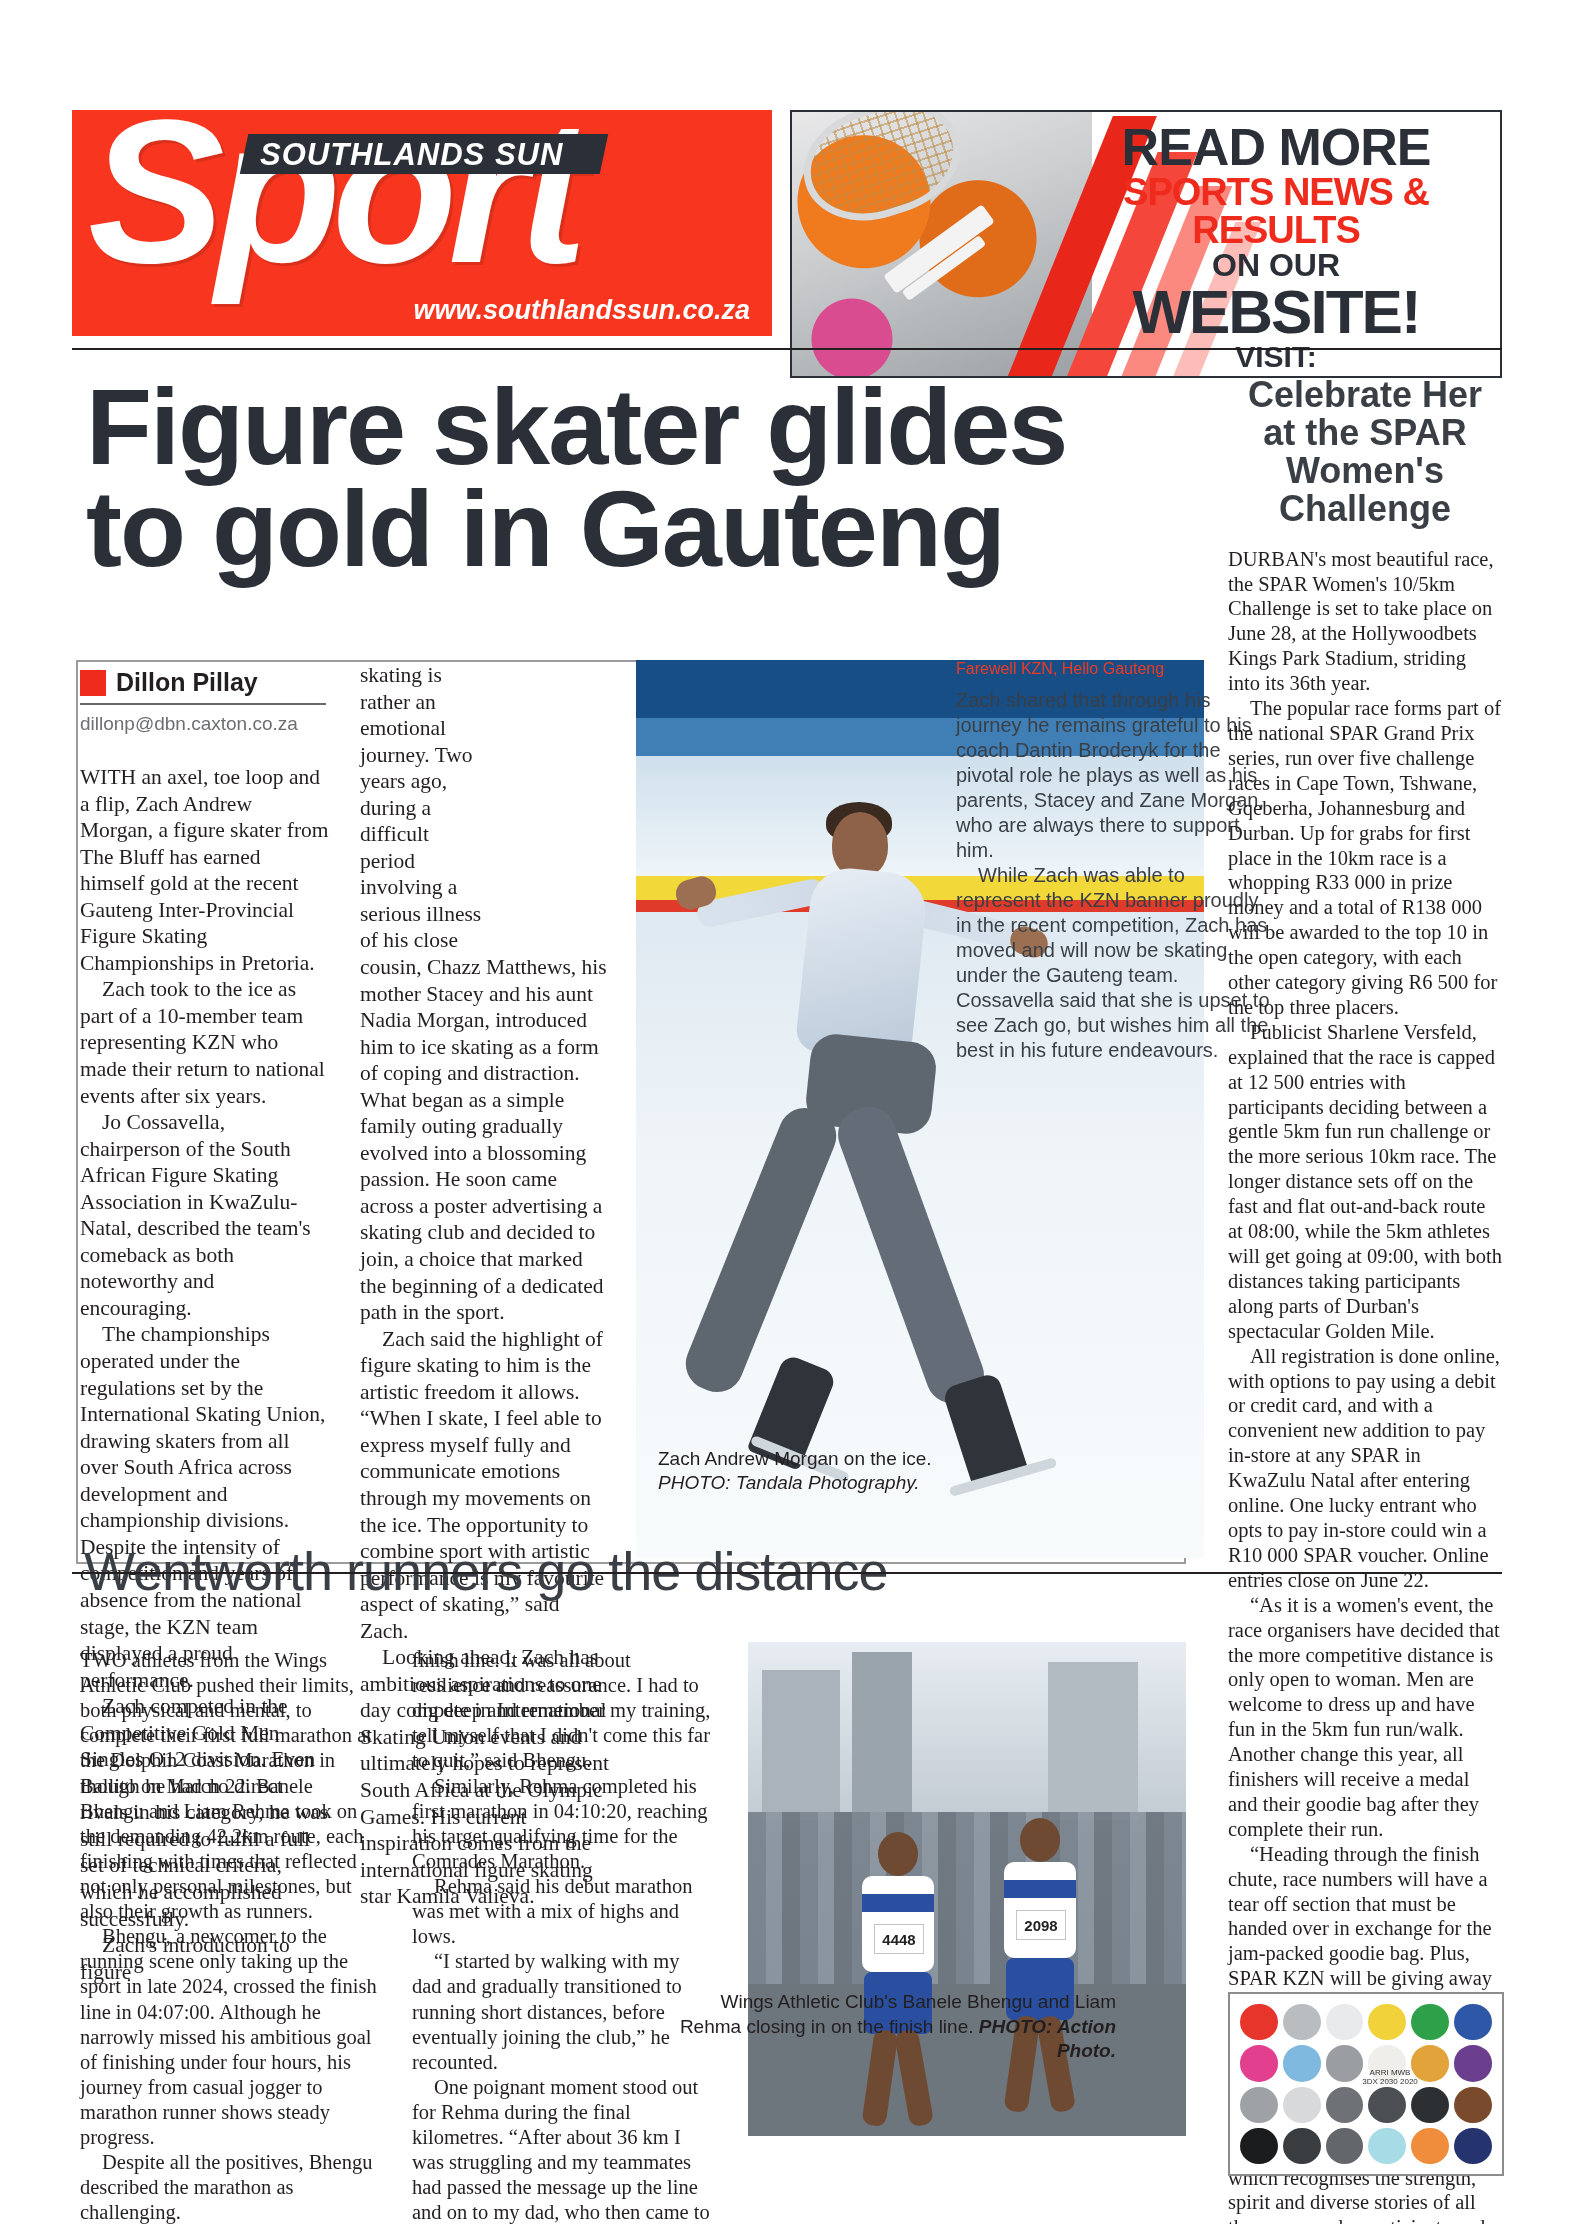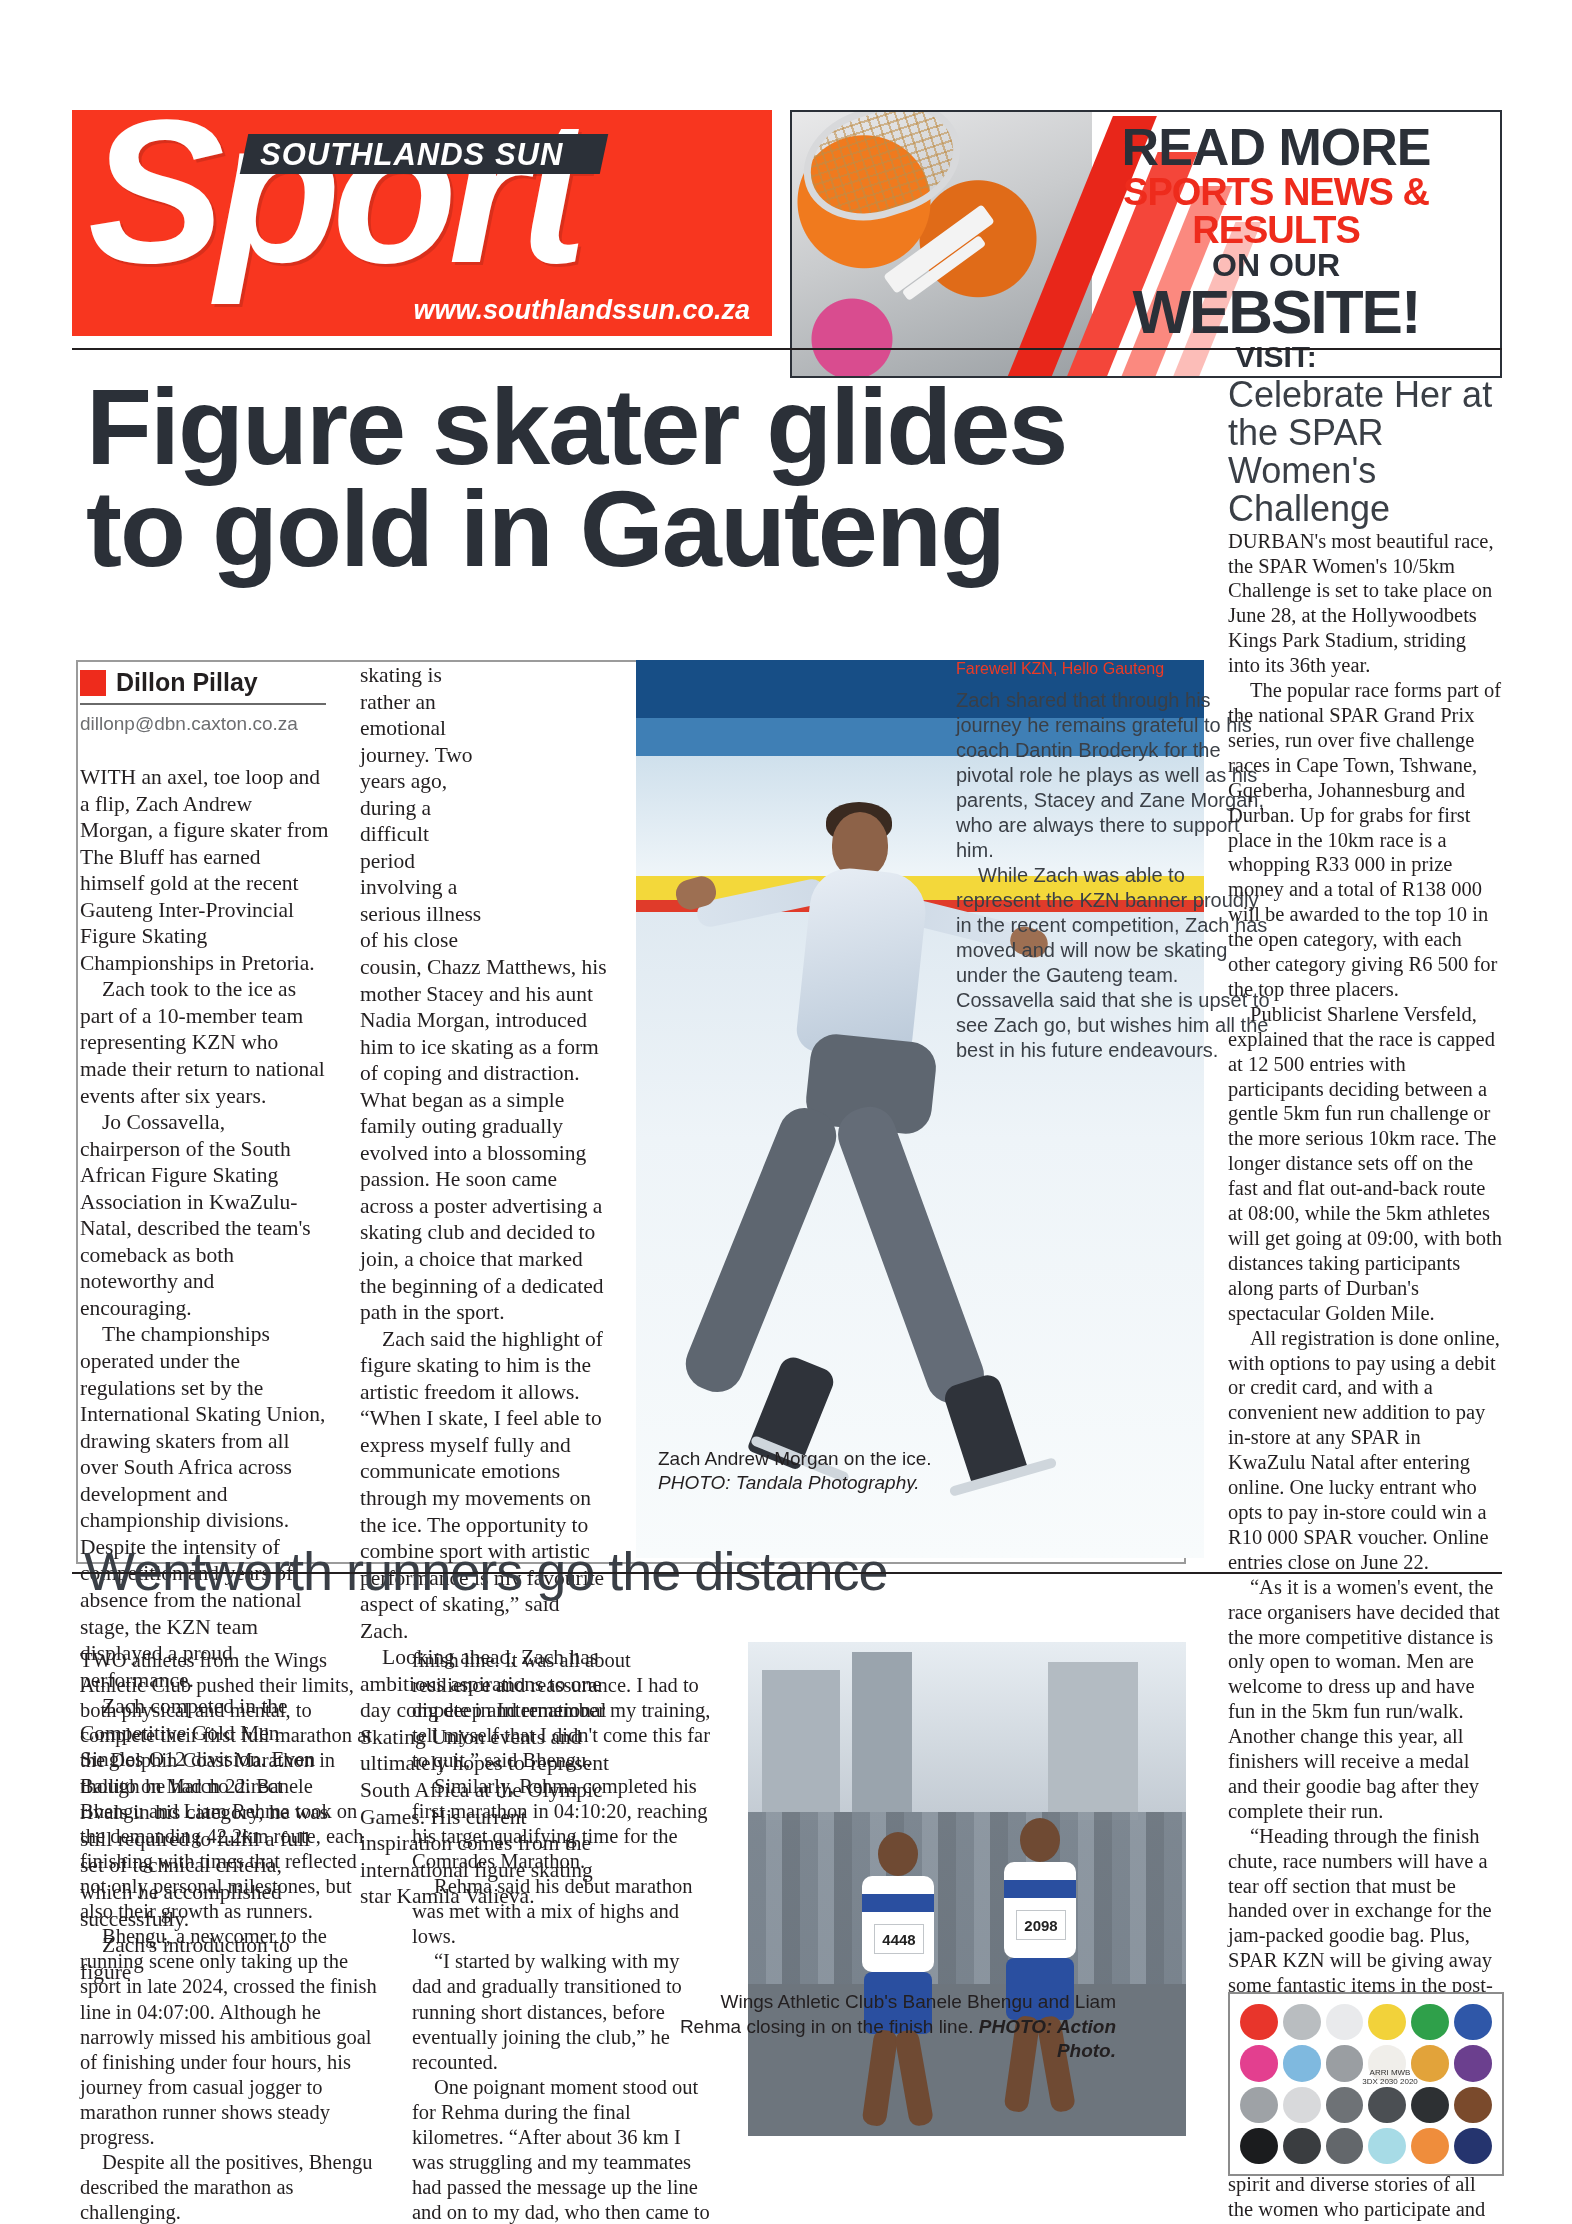--- a/index.html
+++ b/index.html
@@ -191,21 +191,23 @@
     font-size:20px; line-height:1.25; color:#3a3f46;
   }
   .farewell p.first { text-indent:0; }
 
   .lead-border { position:absolute; left:76px; top:660px; width:1110px; height:904px; border:2px solid #9b9b9b; }
 
   
   .rail { position:absolute; left:1228px; top:376px; width:274px; }
   .rail-head {
     font-family:"Liberation Sans Narrow","Liberation Sans", sans-serif;
-    font-size:36px; line-height:1.06; color:#3a3f46; font-weight:normal;
+    font-size:36px; line-height:1.06; color:#3a3f46; font-weight:bold;
+    margin-bottom:18px;
+    text-align:center;
   }
   .rail .col { font-size:20.5px; line-height:1.215; }
 
   
   .rule-mid { position:absolute; left:72px; top:1572px; width:1430px; height:2px; background:#231f20; }
   .sub-headline {
     position:absolute; left:84px; top:1544px; width:1000px;
     font-family:"Liberation Sans Narrow","Liberation Sans", sans-serif;
     font-size:54px; line-height:1; color:#3a3f46; letter-spacing:-1px;
   }

